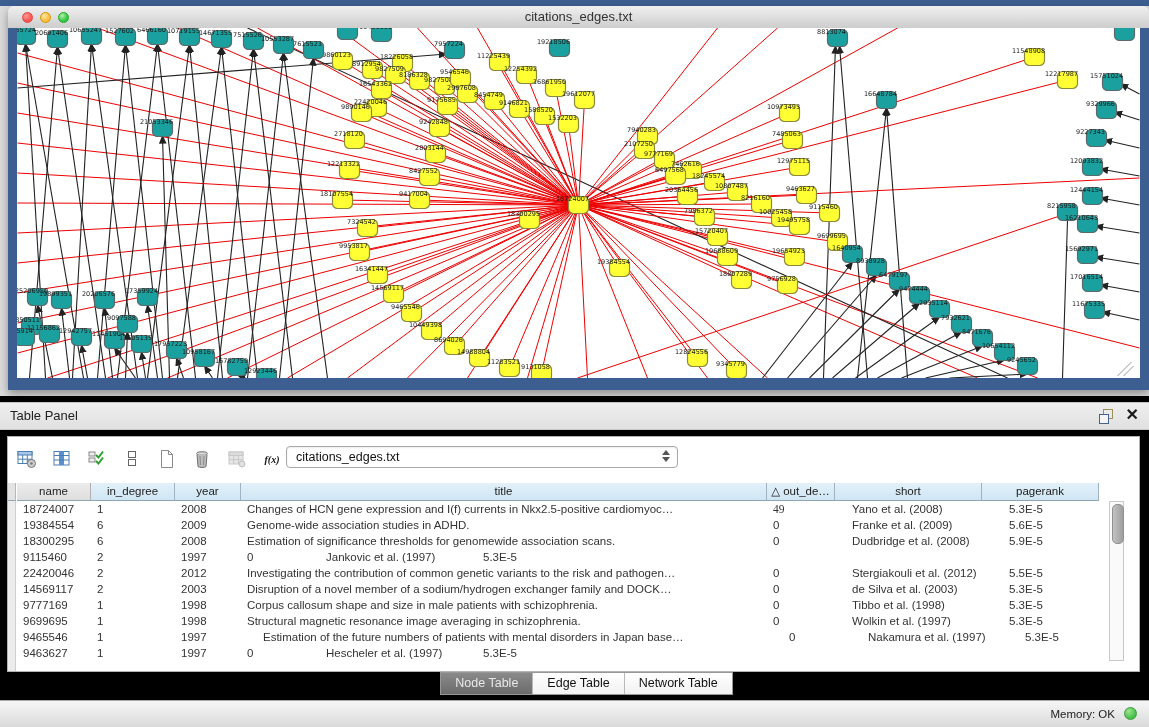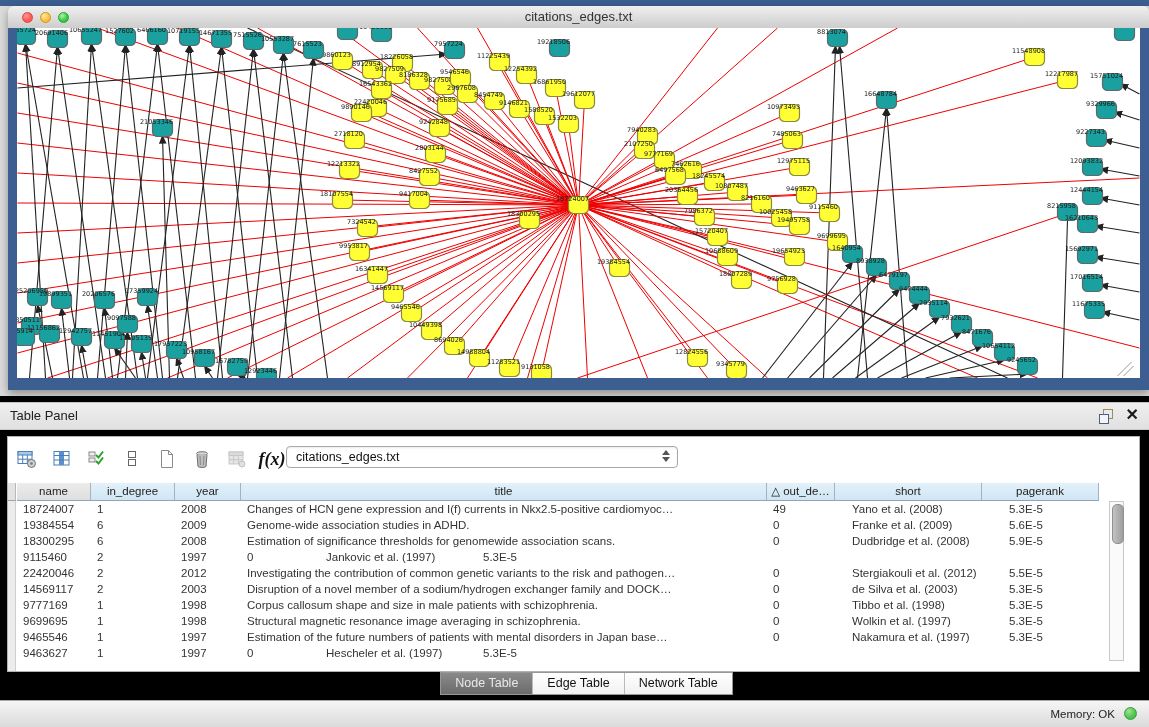--- a/index.html
+++ b/index.html
@@ -34,21 +34,21 @@
   .float-icon{position:absolute;right:36px;top:6px;width:14px;height:14px;}
   .float-icon .sq1{position:absolute;left:4px;top:0;width:8px;height:8px;border:1.4px solid #9c8f56;}
   .float-icon .sq2{position:absolute;left:0;top:5px;width:8px;height:8px;border:1.4px solid #46618c;background:#f4f4f4;}
   .close-x{position:absolute;right:10px;top:3px;font-size:16px;font-weight:bold;color:#1a1a1a;line-height:18px;}
   .tp-content{position:absolute;left:7px;top:40px;width:1133px;height:236px;background:#ffffff;
     border:1px solid #b3b3b3;box-sizing:border-box;}
   
   .toolbar{position:absolute;left:6px;top:4px;height:36px;display:flex;align-items:center;gap:9px;}
   .tbtn{width:26px;height:26px;display:flex;align-items:center;justify-content:center;}
   .tbtn.dis{opacity:.55;}
-  .fx{font-family:"Liberation Serif",serif;font-style:italic;font-weight:bold;font-size:18px;color:#111;}
+  .fx{font-family:"Liberation Serif",serif;font-style:italic;font-weight:bold;font-size:10px;color:#111;}
   .combo{position:absolute;left:278px;top:9px;width:392px;height:22px;background:#fff;
     border:1px solid #a9a9a9;border-radius:4px;box-sizing:border-box;box-shadow:inset 0 1px 2px rgba(0,0,0,.08);}
   .combo-text{position:absolute;left:9px;top:3px;font-size:12.5px;color:#111;}
   .combo-arrows{position:absolute;right:7px;top:3px;}
   .combo-arrows .up{width:0;height:0;border-left:4px solid transparent;border-right:4px solid transparent;
     border-bottom:5px solid #555;margin-bottom:2px;}
   .combo-arrows .dn{width:0;height:0;border-left:4px solid transparent;border-right:4px solid transparent;
     border-top:5px solid #555;}
   
   .tbl{position:absolute;left:0px;top:46px;right:0;bottom:0;}
@@ -599,21 +599,21 @@
           <div class="hcell" style="width: 68px;">△ out_de…</div>
           <div class="hcell" style="width: 147px;">short</div>
           <div class="hcell" style="width: 117px;">pagerank</div>
         </div>
       <div class="rows">
           <div class="trow">
             <div class="tcell" style="width: 74px;">18724007</div>
             <div class="tcell" style="width: 84px;">1</div>
             <div class="tcell" style="width: 66px;">2008</div>
             <div class="tcell" style="width: 526px;">Changes of HCN gene expression and I(f) currents in Nkx2.5-positive cardiomyoc…</div>
-            <div class="tcell" style="width: 68px;">49</div>
+            <div class="tcell" style="width: 68px; font-family: Liberation Serif, serif;">49</div>
             <div class="tcell" style="width: 147px; padding-left: 17px;">Yano et al. (2008)</div>
             <div class="tcell" style="width: 117px; padding-left: 27px;">5.3E-5</div>
           </div>
           <div class="trow">
             <div class="tcell" style="width: 74px;">19384554</div>
             <div class="tcell" style="width: 84px;">6</div>
             <div class="tcell" style="width: 66px;">2009</div>
             <div class="tcell" style="width: 526px;">Genome-wide association studies in ADHD.</div>
             <div class="tcell" style="width: 68px;">0</div>
             <div class="tcell" style="width: 147px; padding-left: 17px;">Franke et al. (2009)</div>
@@ -669,21 +669,21 @@
             <div class="tcell" style="width: 66px;">1998</div>
             <div class="tcell" style="width: 526px;">Structural magnetic resonance image averaging in schizophrenia.</div>
             <div class="tcell" style="width: 68px;">0</div>
             <div class="tcell" style="width: 147px; padding-left: 17px;">Wolkin et al. (1997)</div>
             <div class="tcell" style="width: 117px; padding-left: 27px;">5.3E-5</div>
           </div>
           <div class="trow">
             <div class="tcell" style="width: 74px;">9465546</div>
             <div class="tcell" style="width: 84px;">1</div>
             <div class="tcell" style="width: 66px;">1997</div>
-            <div class="tcell" style="width: 526px;">Estimation of the future numbers of patients with mental disorders in Japan base…</div>
+            <div class="tcell" style="width: 526px; margin-left: 16px;">Estimation of the future numbers of patients with mental disorders in Japan base…</div>
             <div class="tcell" style="width: 68px;">0</div>
             <div class="tcell" style="width: 147px; padding-left: 17px;">Nakamura et al. (1997)</div>
             <div class="tcell" style="width: 117px; padding-left: 27px;">5.3E-5</div>
           </div>
           <div class="trow">
             <div class="tcell" style="width: 74px;">9463627</div>
             <div class="tcell" style="width: 84px;">1</div>
             <div class="tcell" style="width: 66px;">1997</div>
             <div class="tcell" style="width: 68px;">0</div>
             <div class="tcell" style="width: 147px; padding-left: 17px;">Hescheler et al. (1997)</div>

